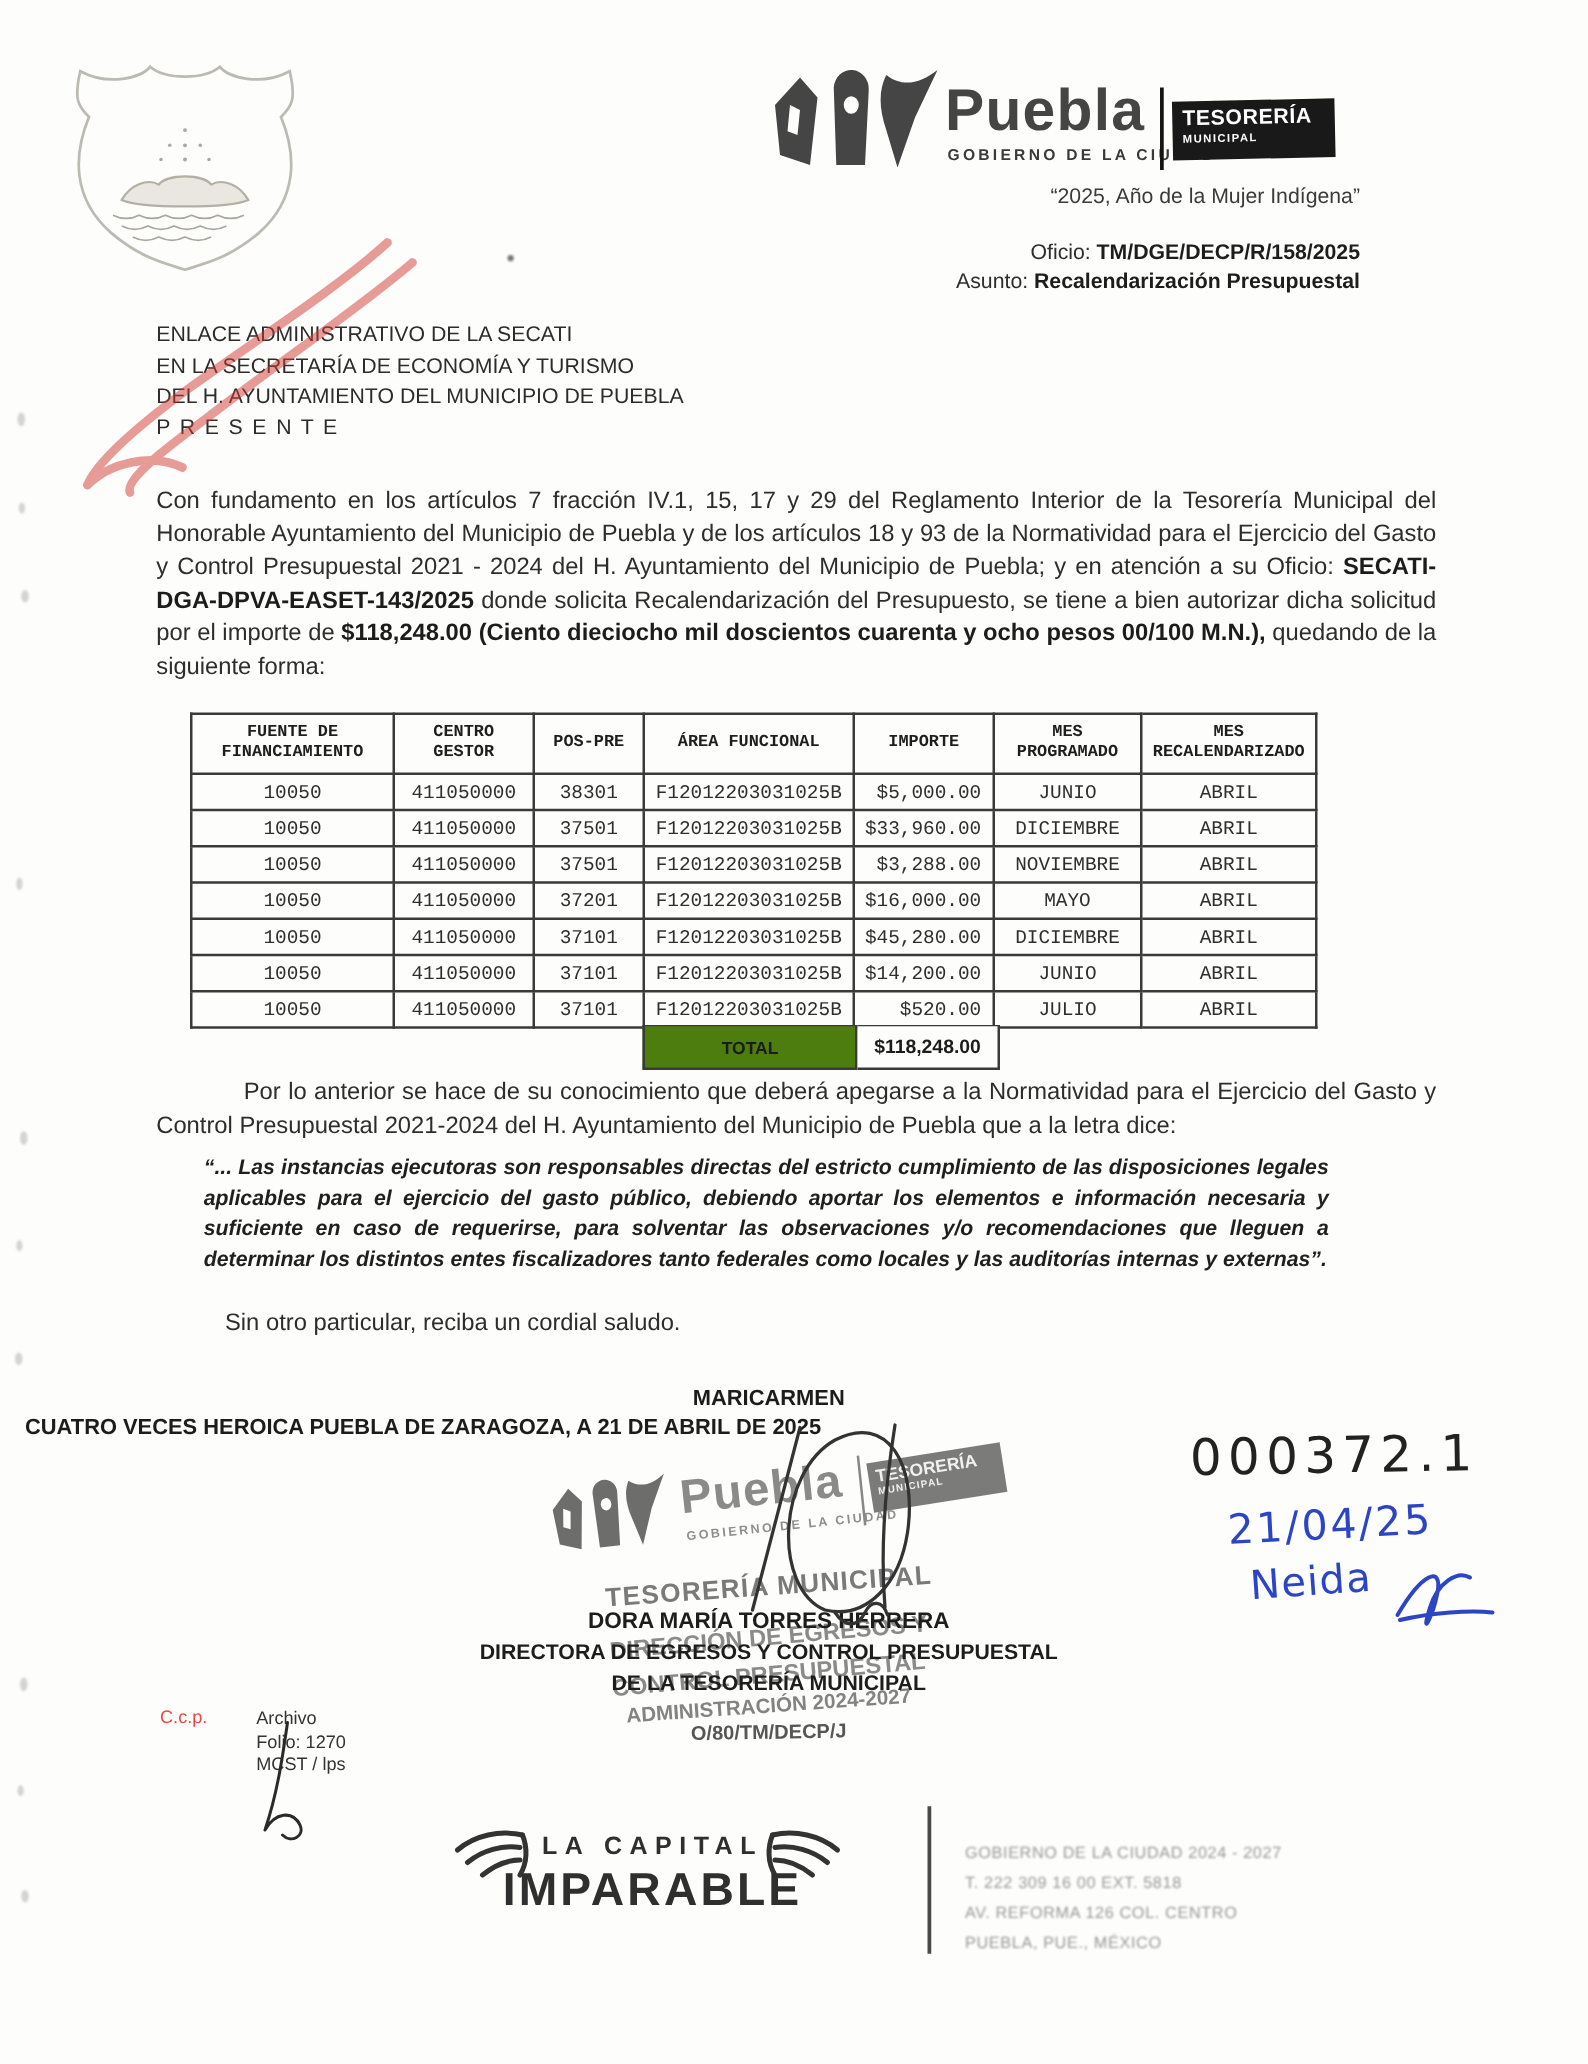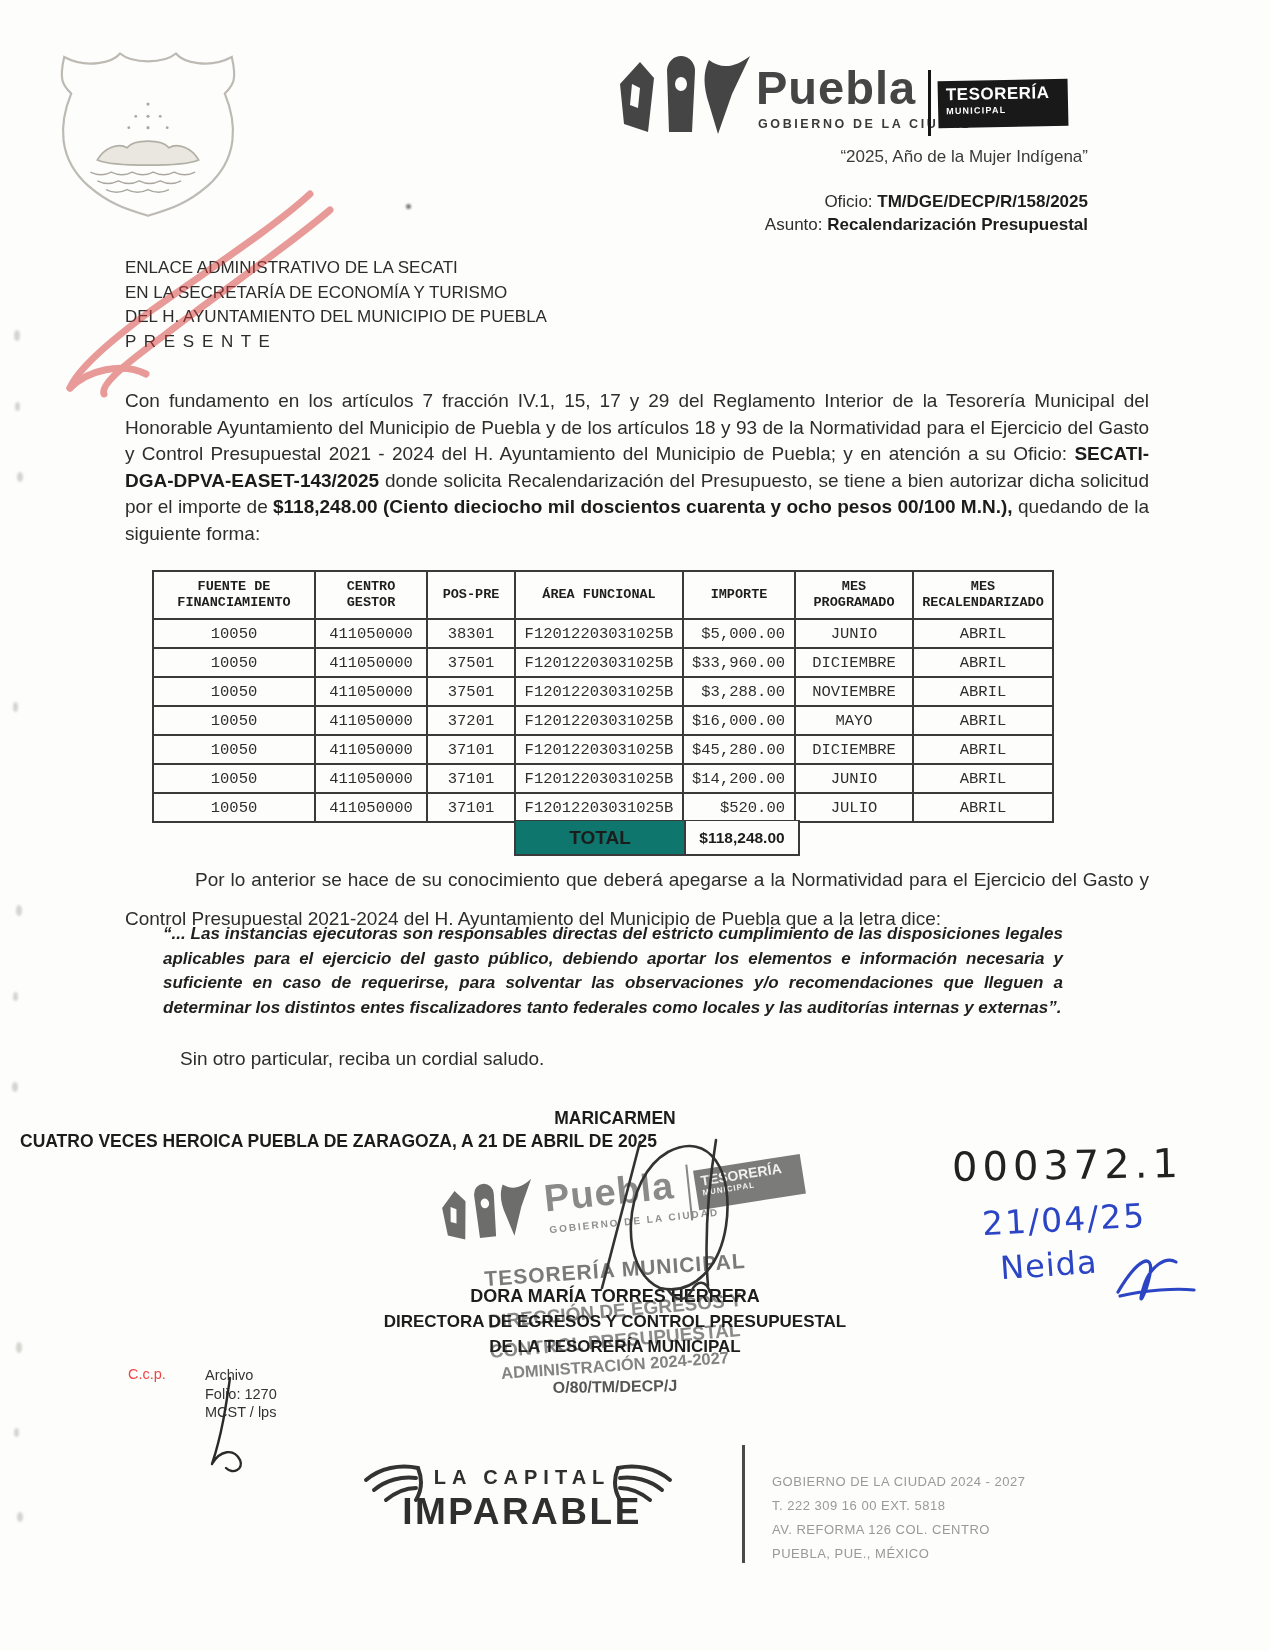--- a/index.html
+++ b/index.html
@@ -27,38 +27,38 @@
   
   .recipient{left:125px;top:256px;font-size:17px;line-height:24.5px;color:#2c2c2c;}
   .recipient .name{font-size:18px;font-weight:800;color:#1c1c1c;margin-bottom:2px;}
   .recipient .presente{letter-spacing:1.5px;}
   .red-scribble{left:48px;top:186px;width:315px;height:215px;z-index:5;}
 
   
   .p1{left:125px;top:388px;width:1024px;font-size:19px;line-height:26.6px;
       text-align:justify;color:#2d2d2d;}
   .p1 b,.p2 b{font-weight:800;color:#1c1c1c;}
-  .p2{left:125px;top:860px;width:1024px;font-size:19px;line-height:39px;
+  .p2{left:125px;top:860px;width:1024px;font-size:19px;line-height:27px;
       text-align:justify;text-indent:70px;color:#2d2d2d;}
   .quote{left:163px;top:922px;width:900px;font-size:17px;line-height:24.6px;
          font-weight:700;font-style:italic;text-align:justify;color:#1f1f1f;}
   .farewell{left:110px;top:1048px;width:1024px;font-size:19px;text-indent:70px;color:#2d2d2d;}
   .atent{left:20px;top:1108px;width:1190px;text-align:center;font-size:17.5px;font-weight:800;color:#1c1c1c;}
   .citydate{left:20px;top:1131px;width:1190px;font-size:17.5px;font-weight:800;color:#1c1c1c;}
 
   
   table.budget{position:absolute;left:152px;top:570px;border-collapse:collapse;table-layout:fixed;font-family:Liberation Mono, monospace;}
   table.budget th,table.budget td{border:2px solid #3a3a3a;overflow:hidden;}
   table.budget th{font-size:13.5px;font-weight:800;color:#1e1e1e;text-align:center;
                   padding:5px 3px;line-height:16px;height:36px;}
   table.budget td{font-size:15.5px;color:#2e2e2e;text-align:center;height:27px;padding:0 2px;}
   table.budget td.money{text-align:right;padding-right:9px;}
   .total-row{left:514px;top:820px;display:flex;z-index:2;}
   .total-row .tl{width:168px;height:33px;border:2px solid #3a3a3a;border-top-width:1px;
-                 font-size:19px;font-weight:800;color:#1c1c1c;display:flex;align-items:center;justify-content:center;background:#0f766e;}
+                 font-size:14px;font-weight:800;color:#1c1c1c;display:flex;align-items:center;justify-content:center;background:#4d7c0f;}
   .total-row .tv{width:112px;height:33px;border:2px solid #3a3a3a;border-top-width:1px;border-left:none;
                  font-size:15.5px;font-weight:800;color:#1c1c1c;display:flex;align-items:center;justify-content:center;background:#fdfdfb;}
 
   
   .stamp-logo{left:438px;top:1168px;width:360px;height:90px;transform:rotate(-6deg);opacity:.78;z-index:1;}
   .stamp-logo .s-brand{left:108px;top:2px;font-size:38px;font-weight:800;color:#6b6b6b;letter-spacing:1px;}
   .stamp-logo .s-sub{left:110px;top:49px;font-size:10px;font-weight:700;letter-spacing:2px;color:#6f6f6f;}
   .stamp-logo .s-vline{left:252px;top:4px;width:2px;height:56px;background:#666;}
   .stamp-logo .s-badge{left:260px;top:8px;width:108px;height:40px;background:#575757;color:#eee;
                        padding:3px 6px;box-sizing:border-box;transform:rotate(-3deg);}

